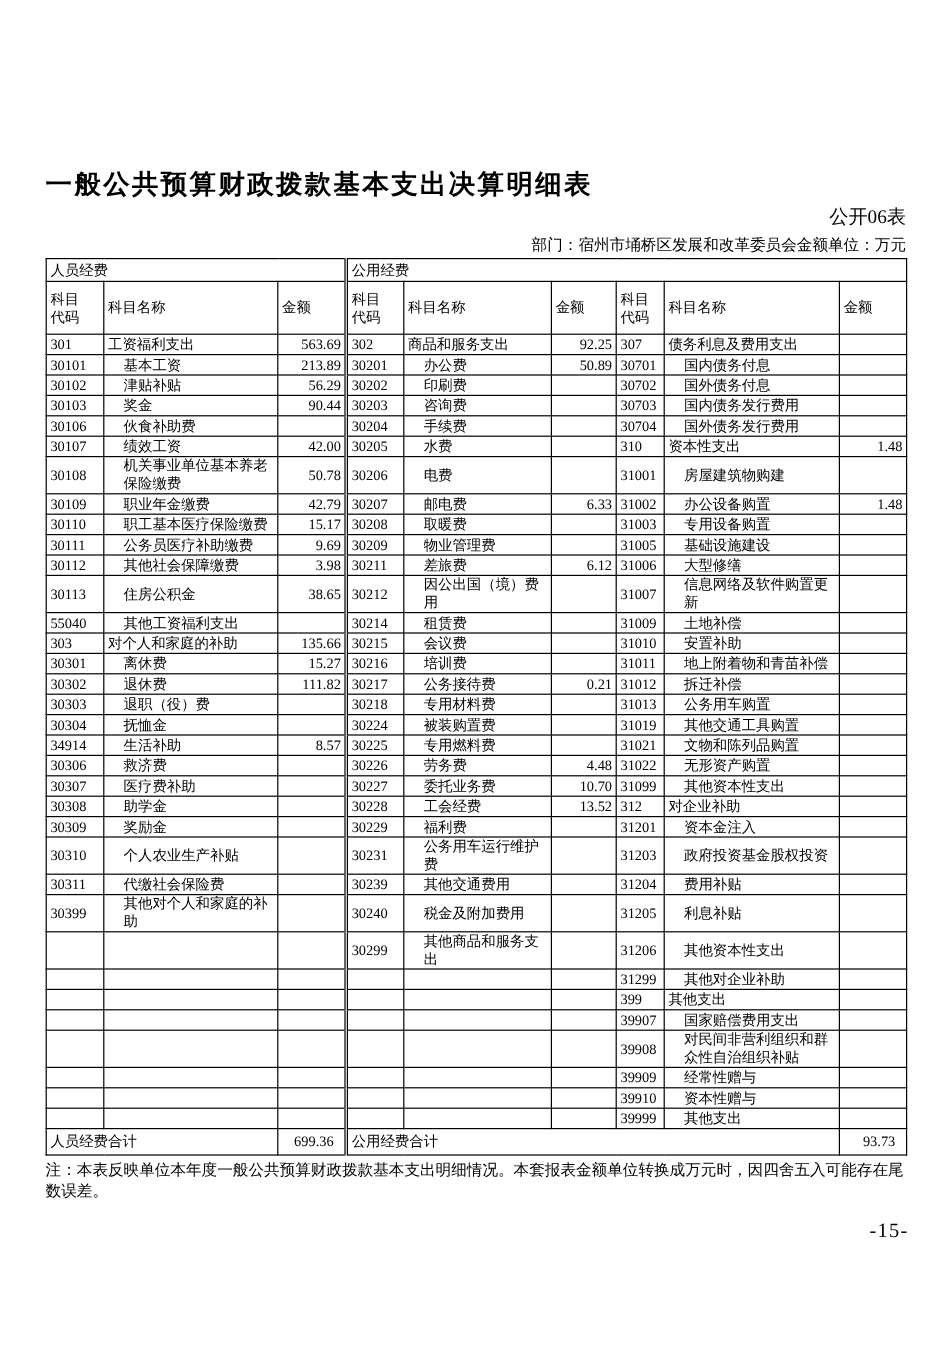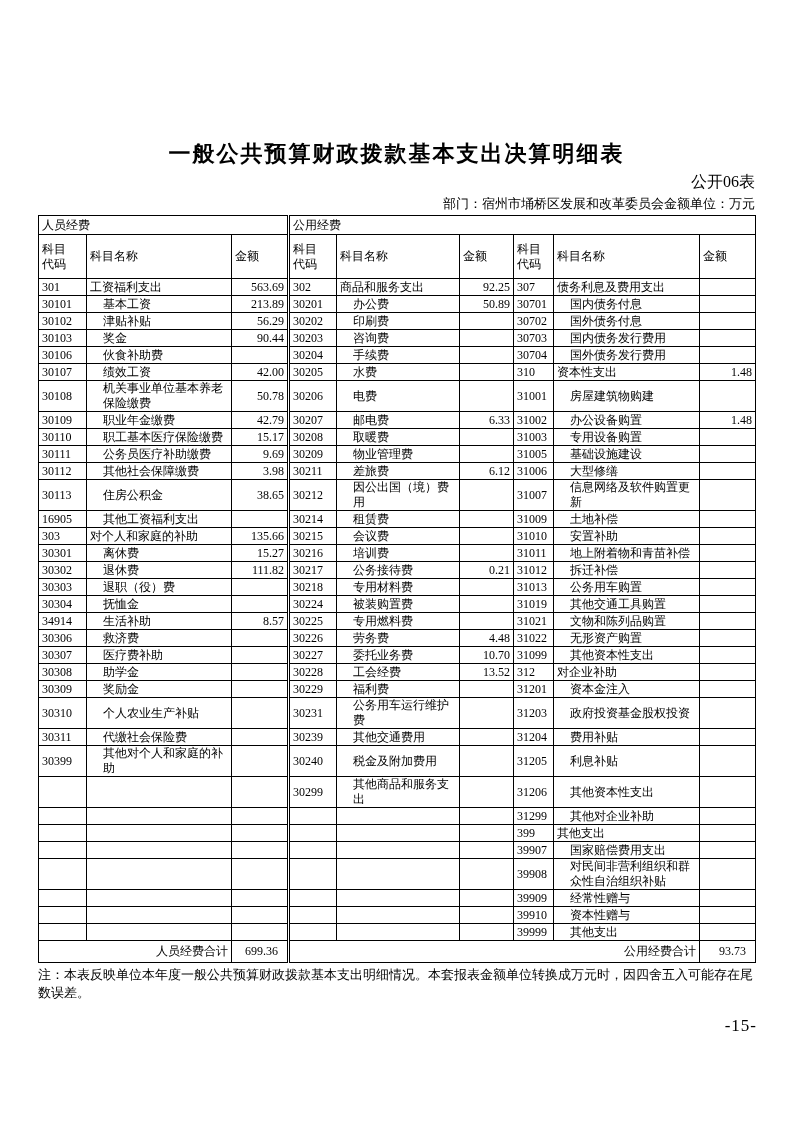--- a/index.html
+++ b/index.html
@@ -3,41 +3,41 @@
 <meta charset="utf-8">
 <style>
   * { margin:0; padding:0; box-sizing:border-box; }
   html,body { background:#ffffff; }
   .page {
     width:793px; height:1122px; margin:0 auto; background:#fff; color:#000;
     font-family:"Liberation Serif", serif;
     padding:140px 38px 0 38px; position:relative;
   }
   .title {
-    text-align:center; font-size:22px; font-weight:bold; letter-spacing:2px;
+    font-size:22px; font-weight:bold; letter-spacing:2px;
     line-height:28px; font-family:"Liberation Sans", sans-serif;
   }
   .form-code { text-align:right; font-size:16px; margin-top:7px; line-height:14px; }
   .meta-row { display:flex; justify-content:flex-end; font-size:13px; margin-top:7px; margin-bottom:3px; line-height:16px;margin-left:41px; }
   table.budget { width:100%; border-collapse:collapse; table-layout:fixed; font-size:12px; }
   table.budget th, table.budget td {
     border:1px solid #000; padding:0 3px; overflow:hidden; vertical-align:middle;
     font-weight:normal; line-height:15px; word-break:break-all;
   }
   thead th { text-align:left; }
   tr.group-row th { height:19px; }
   tr.colhead-row th { height:44px; }
   .wrap2 { display:inline-block; width:2em; line-height:15px; }
   tbody td { height:17px; }
   td.code { text-align:left; }
   td.name { text-align:left; padding-left:3px; }
   td.name.ind { padding-left:16px; }
   td.amt, tfoot td.amt { text-align:right; padding-right:9px; }
   .sec-divide { border-left:3px double #000 !important; }
-  tfoot td { height:22px; text-align:right; }
+  tfoot td { height:22px; text-align:left; }
   .note { font-size:13px; line-height:18px; margin-top:3px; }
   .page-number { position:absolute; top:1016px; right:36px; font-size:17px; letter-spacing:1px; }
 </style>
 </head>
 <body>
 
 <div class="page">
 
   <h1 class="title">一般公共预算财政拨款基本支出决算明细表</h1>
   <div class="form-code">公开06表</div>
@@ -203,21 +203,21 @@
           <td class="name ind">住房公积金</td>
           <td class="amt">38.65</td>
           <td class="code sec-divide">30212</td>
           <td class="name ind">因公出国（境）费用</td>
           <td class="amt"></td>
           <td class="code">31007</td>
           <td class="name ind">信息网络及软件购置更新</td>
           <td class="amt"></td>
         </tr>
         <tr>
-          <td class="code">16905</td>
+          <td class="code">55040</td>
           <td class="name ind">其他工资福利支出</td>
           <td class="amt"></td>
           <td class="code sec-divide">30214</td>
           <td class="name ind">租赁费</td>
           <td class="amt"></td>
           <td class="code">31009</td>
           <td class="name ind">土地补偿</td>
           <td class="amt"></td>
         </tr>
         <tr>

